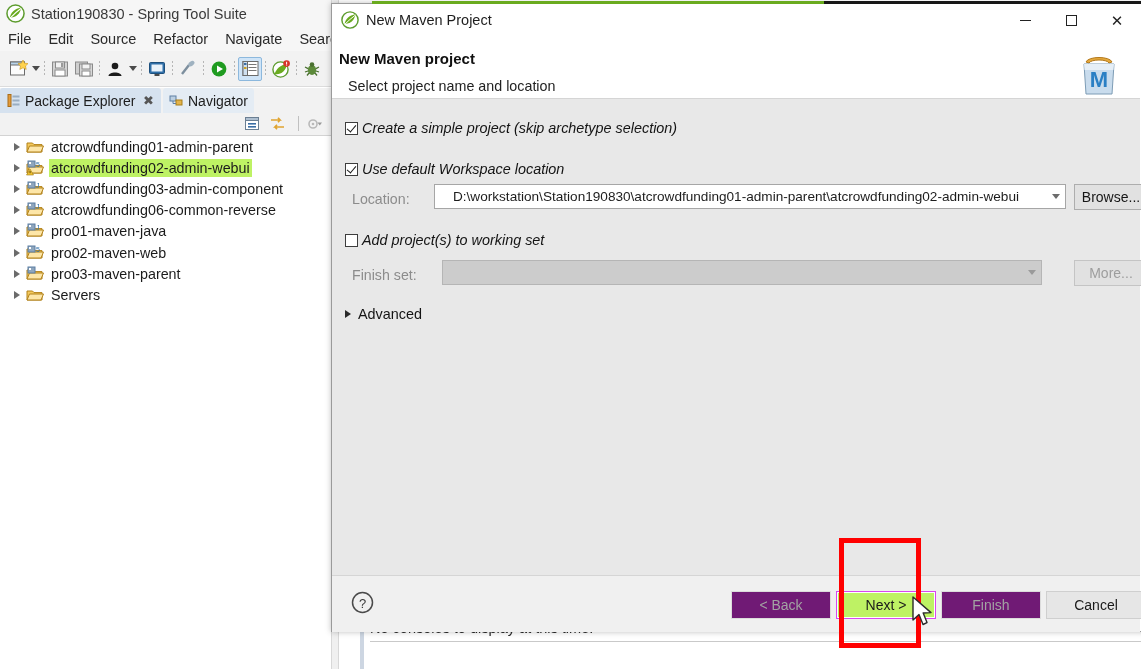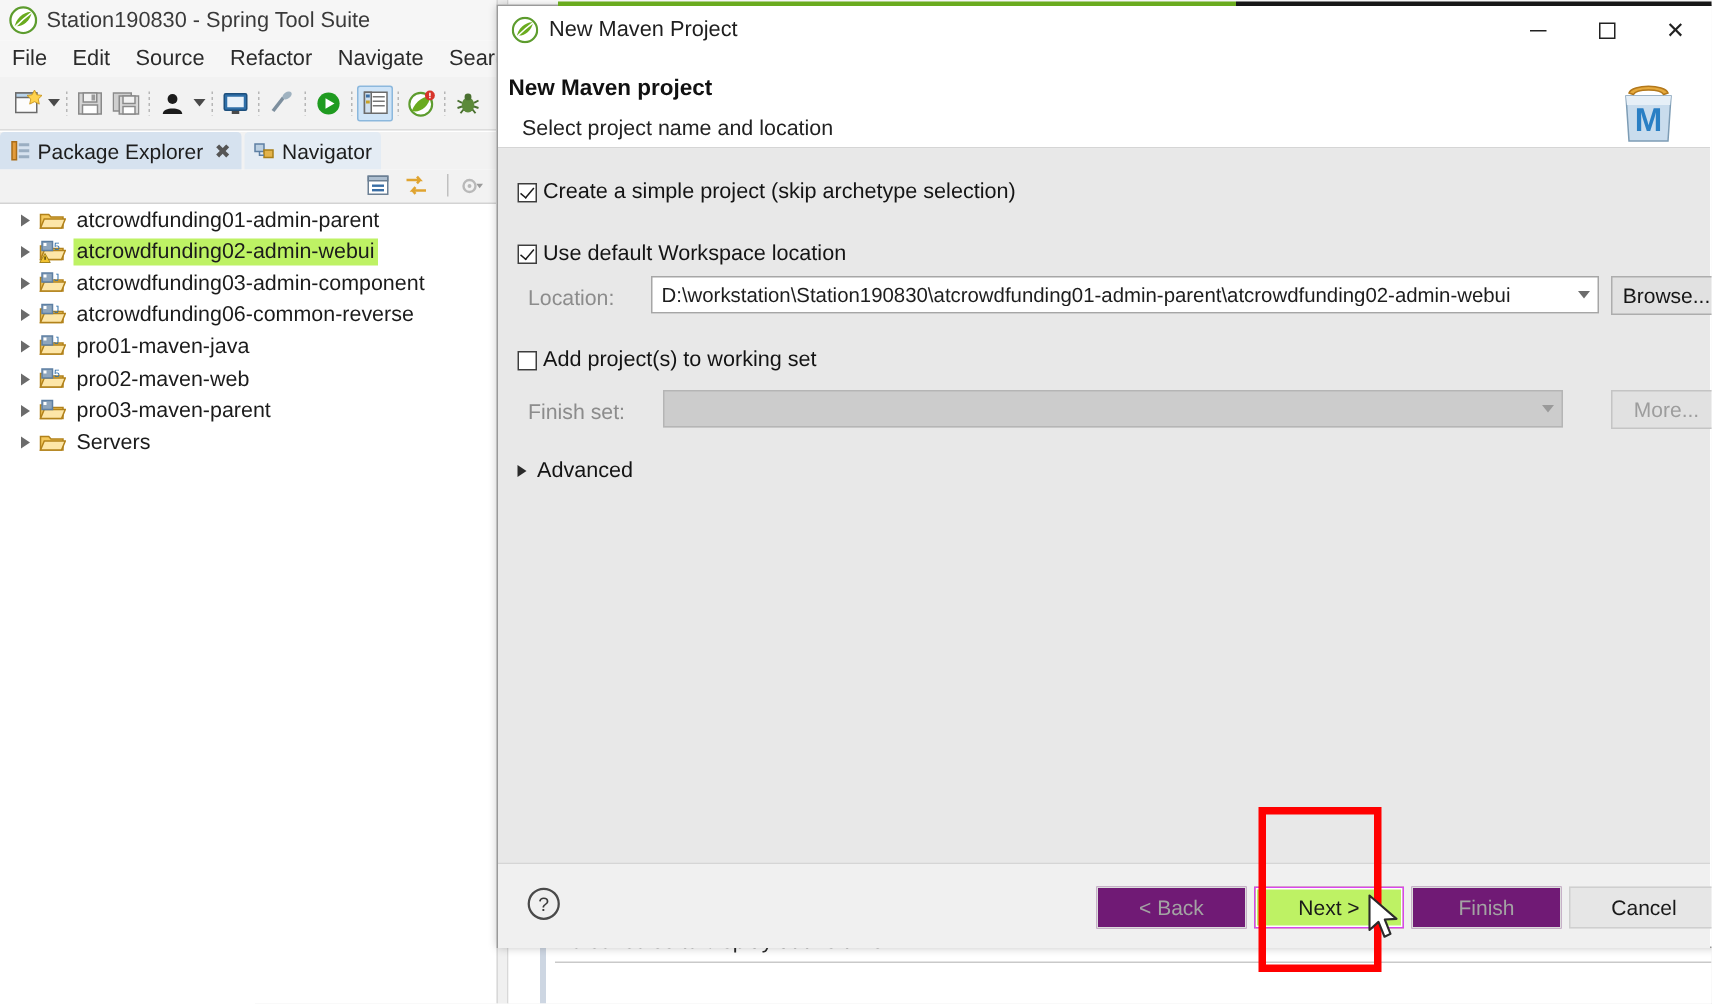--- a/index.html
+++ b/index.html
@@ -181,21 +181,21 @@
   }
   .maven-logo{
     position:absolute;right:14px;top:14px;width:54px;height:48px;
   }
 
   .dlg-body{
     position:absolute;left:0;top:95px;width:808px;height:476px;background:#e8e8e8;
   }
 
   .chk-row{
-    position:absolute;display:flex;align-items:center;
+    position:absolute;display:flex;align-items:center;font-style:italic;
   }
   .chk-box{
     width:13px;height:13px;border:1px solid #3d3d3d;background:#fff;box-sizing:border-box;
     position:relative;flex:0 0 auto;
   }
   .chk-box.checked:after{
     content:"";position:absolute;left:3px;top:0.5px;width:4px;height:8px;
     border-right:1.6px solid #1a1a1a;border-bottom:1.6px solid #1a1a1a;
     transform:rotate(40deg);
   }
@@ -203,21 +203,21 @@
 
   .field-label{
     position:absolute;font-size:14.2px;color:#8c8c8c;white-space:nowrap;
   }
   .combo{
     position:absolute;height:25px;border:1px solid #a6a6a6;background:#fff;box-sizing:border-box;
     display:flex;align-items:center;
   }
   .combo.disabled{background:#cccccc;border-color:#b5b5b5;}
   .combo .cval{
-    font-size:13.6px;color:#1d1d1d;padding-left:6px;white-space:nowrap;overflow:hidden;
+    font-size:13.6px;color:#1d1d1d;padding-left:18px;white-space:nowrap;overflow:hidden;
     text-overflow:clip;flex:1 1 auto;
   }
   .combo .carrow{
     width:18px;height:23px;display:flex;align-items:center;justify-content:center;flex:0 0 auto;
   }
   .combo .carrow:after{
     content:"";border-left:4px solid transparent;border-right:4px solid transparent;
     border-top:5px solid #6c6c6c;display:block;
   }
   .combo.disabled .carrow:after{border-top-color:#9a9a9a;}

